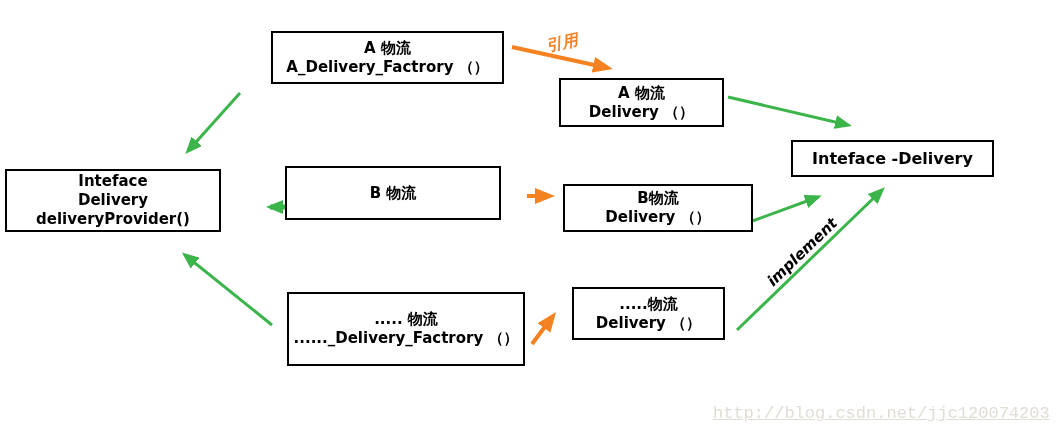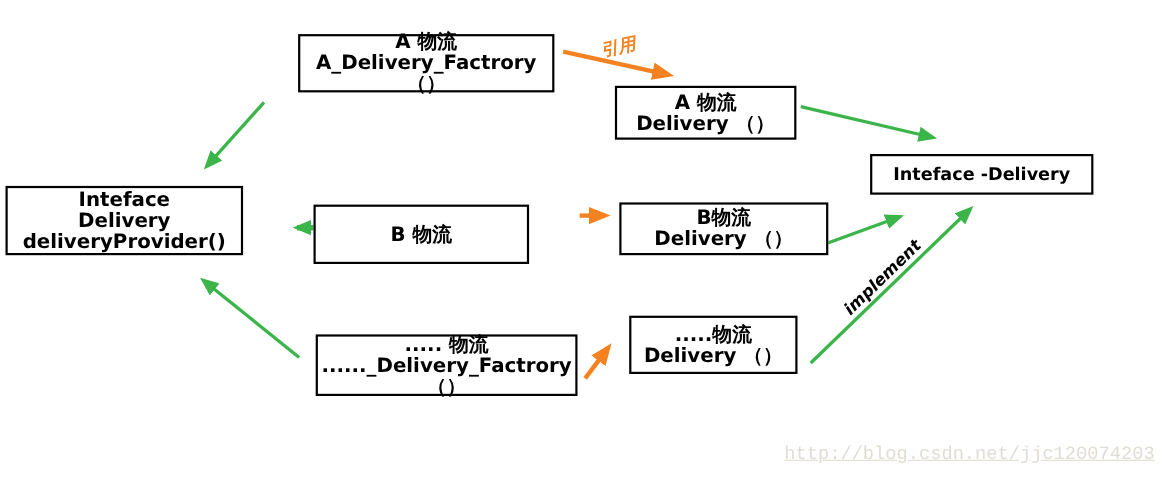--- a/index.html
+++ b/index.html
@@ -13,21 +13,21 @@
   .arrow-layer{position:absolute;left:0;top:0;pointer-events:none;}
   .box{
     position:absolute;
     background:#ffffff;
     border:2px solid #000000;
     box-sizing:border-box;
     display:flex;flex-direction:column;
     align-items:center;justify-content:center;
     text-align:center;
     font-weight:bold;
-    font-size:18px;line-height:19px;
+    font-size:15px;line-height:19px;
     color:#000000;
   }
   .box.big{font-size:16px;}
   .float-label{position:absolute;white-space:nowrap;}
   #ref-label{
     color:#f58220;
     font-style:italic;
     font-size:16px;font-weight:bold;
     transform:rotate(-12deg);
   }
@@ -88,30 +88,30 @@
   <div class="box" style="left:559px;top:78px;width:165px;height:49px">
     <div>A 物流</div>
     <div>Delivery （）</div>
   </div>
 
   <div class="box" style="left:5px;top:169px;width:216px;height:63px">
     <div>Inteface</div>
     <div>Delivery deliveryProvider()</div>
   </div>
 
-  <div class="box" style="left:285px;top:186px;width:196px;height:54px">
+  <div class="box" style="left:285px;top:166px;width:216px;height:54px">
     <div>B 物流</div>
   </div>
 
   <div class="box" style="left:563px;top:184px;width:190px;height:48px">
     <div>B物流</div>
     <div>Delivery （）</div>
   </div>
 
-  <div class="box" style="left:287px;top:304px;width:238px;height:56px">
+  <div class="box" style="left:287px;top:292px;width:238px;height:74px">
     <div>..... 物流</div>
     <div>......_Delivery_Factrory （）</div>
   </div>
 
   <div class="box" style="left:572px;top:287px;width:153px;height:53px">
     <div>.....物流</div>
     <div>Delivery （）</div>
   </div>
 
   <div class="box big" style="left:791px;top:140px;width:203px;height:37px">

